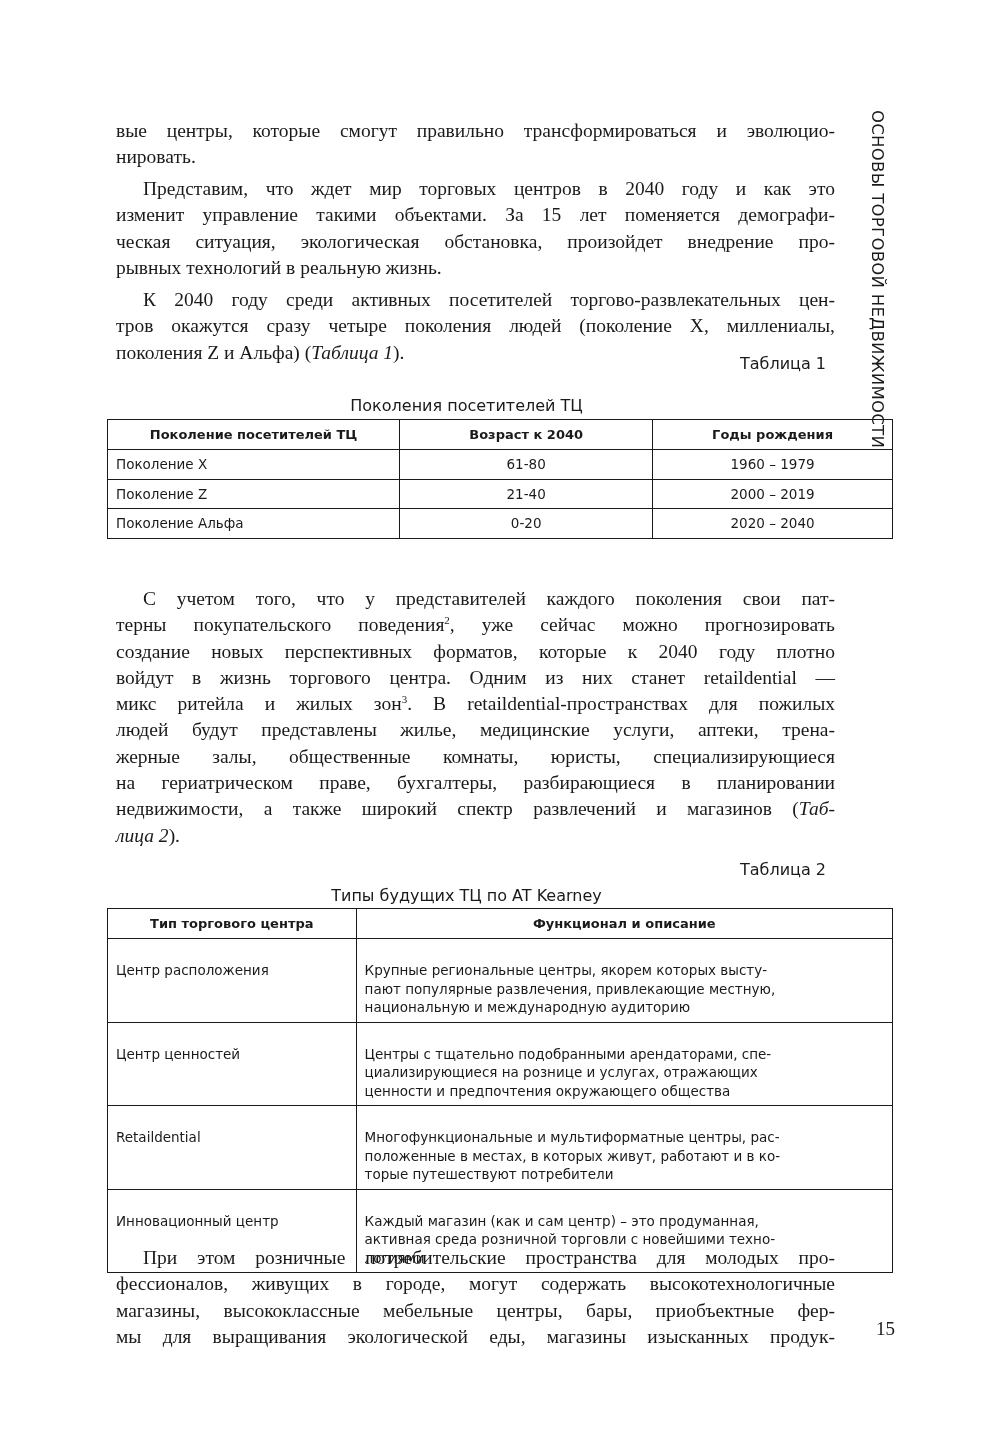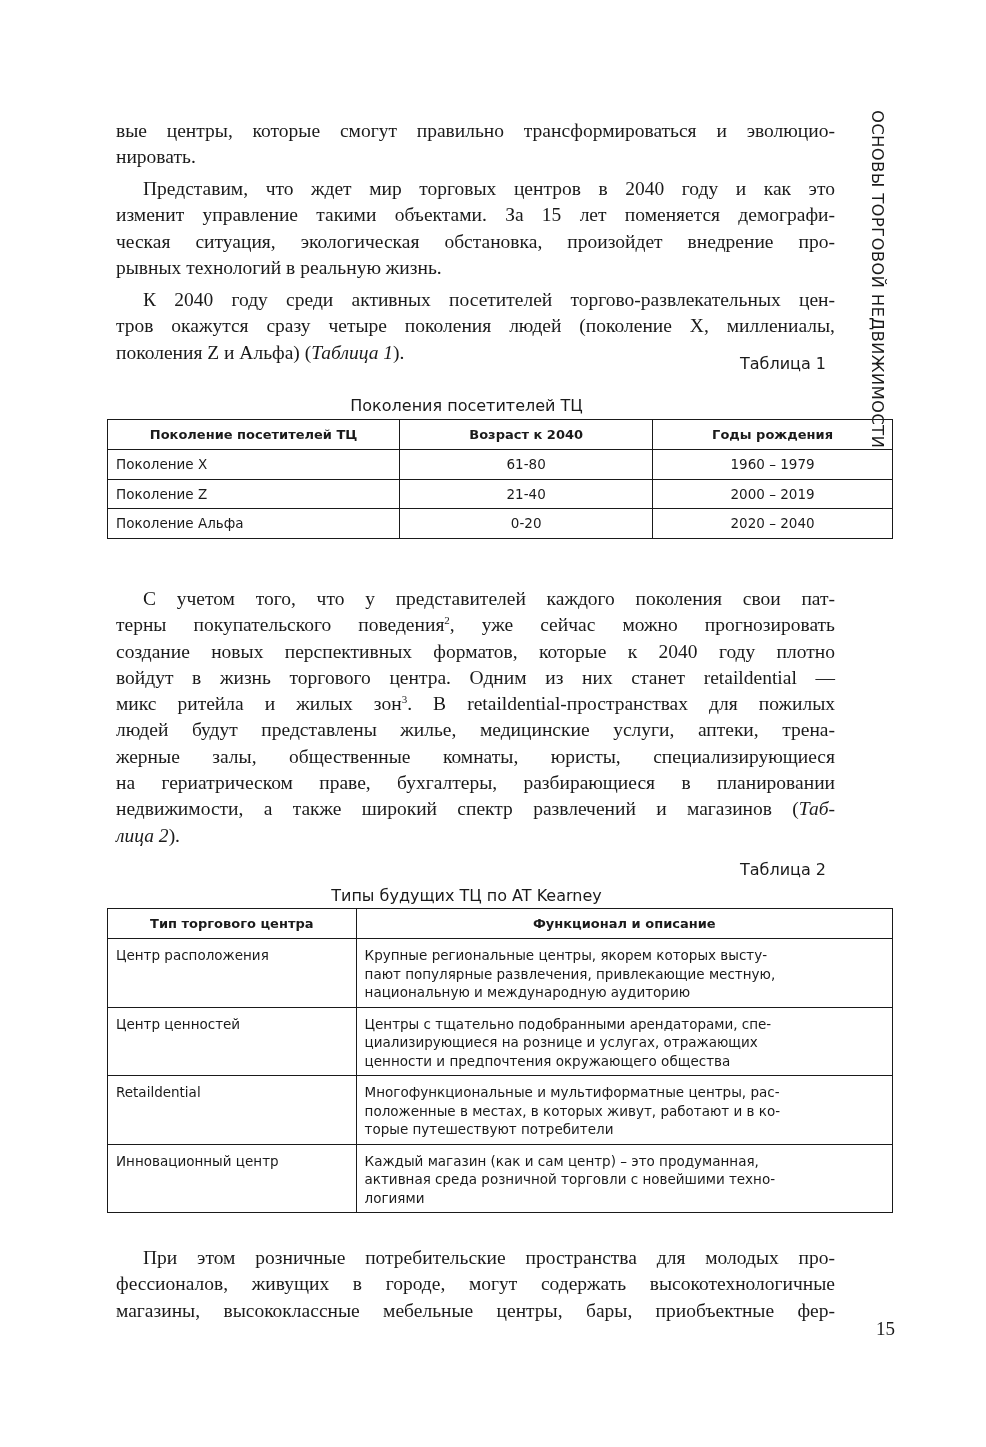--- a/index.html
+++ b/index.html
@@ -10,21 +10,21 @@
   .para .ln { display:block; text-align:justify; text-align-last:justify; white-space:nowrap; }
   .para .ln.last { text-align-last:left; }
   .para .ind { padding-left:27px; }
   .tlabel { position:absolute; right:160px; font-size:16px; }
   .ttitle { position:absolute; left:107px; width:719px; text-align:center; font-size:16px;margin-top:16px; }
   table { position:absolute; left:107px; width:786px; border-collapse:collapse; font-size:13.5px; }
   td, th { border:1.6px solid #1a1a1a; padding:0 8px; vertical-align:middle; }
   th { font-weight:bold; height:29px; font-size:13px; }
   #t1 td { height:28.5px; }
   #t1 td.c { text-align:center; }
-  #t2 td { vertical-align:top; padding-top:7px; padding-bottom:5px; line-height:18.5px; }
+  #t2 td { vertical-align:top; padding-top:22px; padding-bottom:5px; line-height:18.5px; }
   .side { position:absolute; left:868px; top:110px; writing-mode:vertical-rl; font-size:16.5px; letter-spacing:0.3px; }
   .pagenum { position:absolute; left:876px; top:1318px; font-size:19px; }
   sup { font-size:11px; line-height:0; }
   i { font-style:italic; }
 </style>
 </head>
 <body>
 
 <div class="side sans">ОСНОВЫ ТОРГОВОЙ НЕДВИЖИМОСТИ</div>
 
@@ -129,15 +129,16 @@
 активная среда розничной торговли с новейшими техно-
 логиями</td>
   </tr>
 </tbody>
   </table>
 
 <div class="para serif" style="top:1236px;">
   <span class="ln ind">При этом розничные потребительские пространства для молодых про-</span>
   <span class="ln">фессионалов, живущих в городе, могут содержать высокотехнологичные</span>
   <span class="ln">магазины, высококлассные мебельные центры, бары, приобъектные фер-</span>
+  <span class="ln">мы для выращивания экологической еды, магазины изысканных продук-</span>
 </div>
 
 <div class="pagenum serif">15</div>
 
 </body></html>

